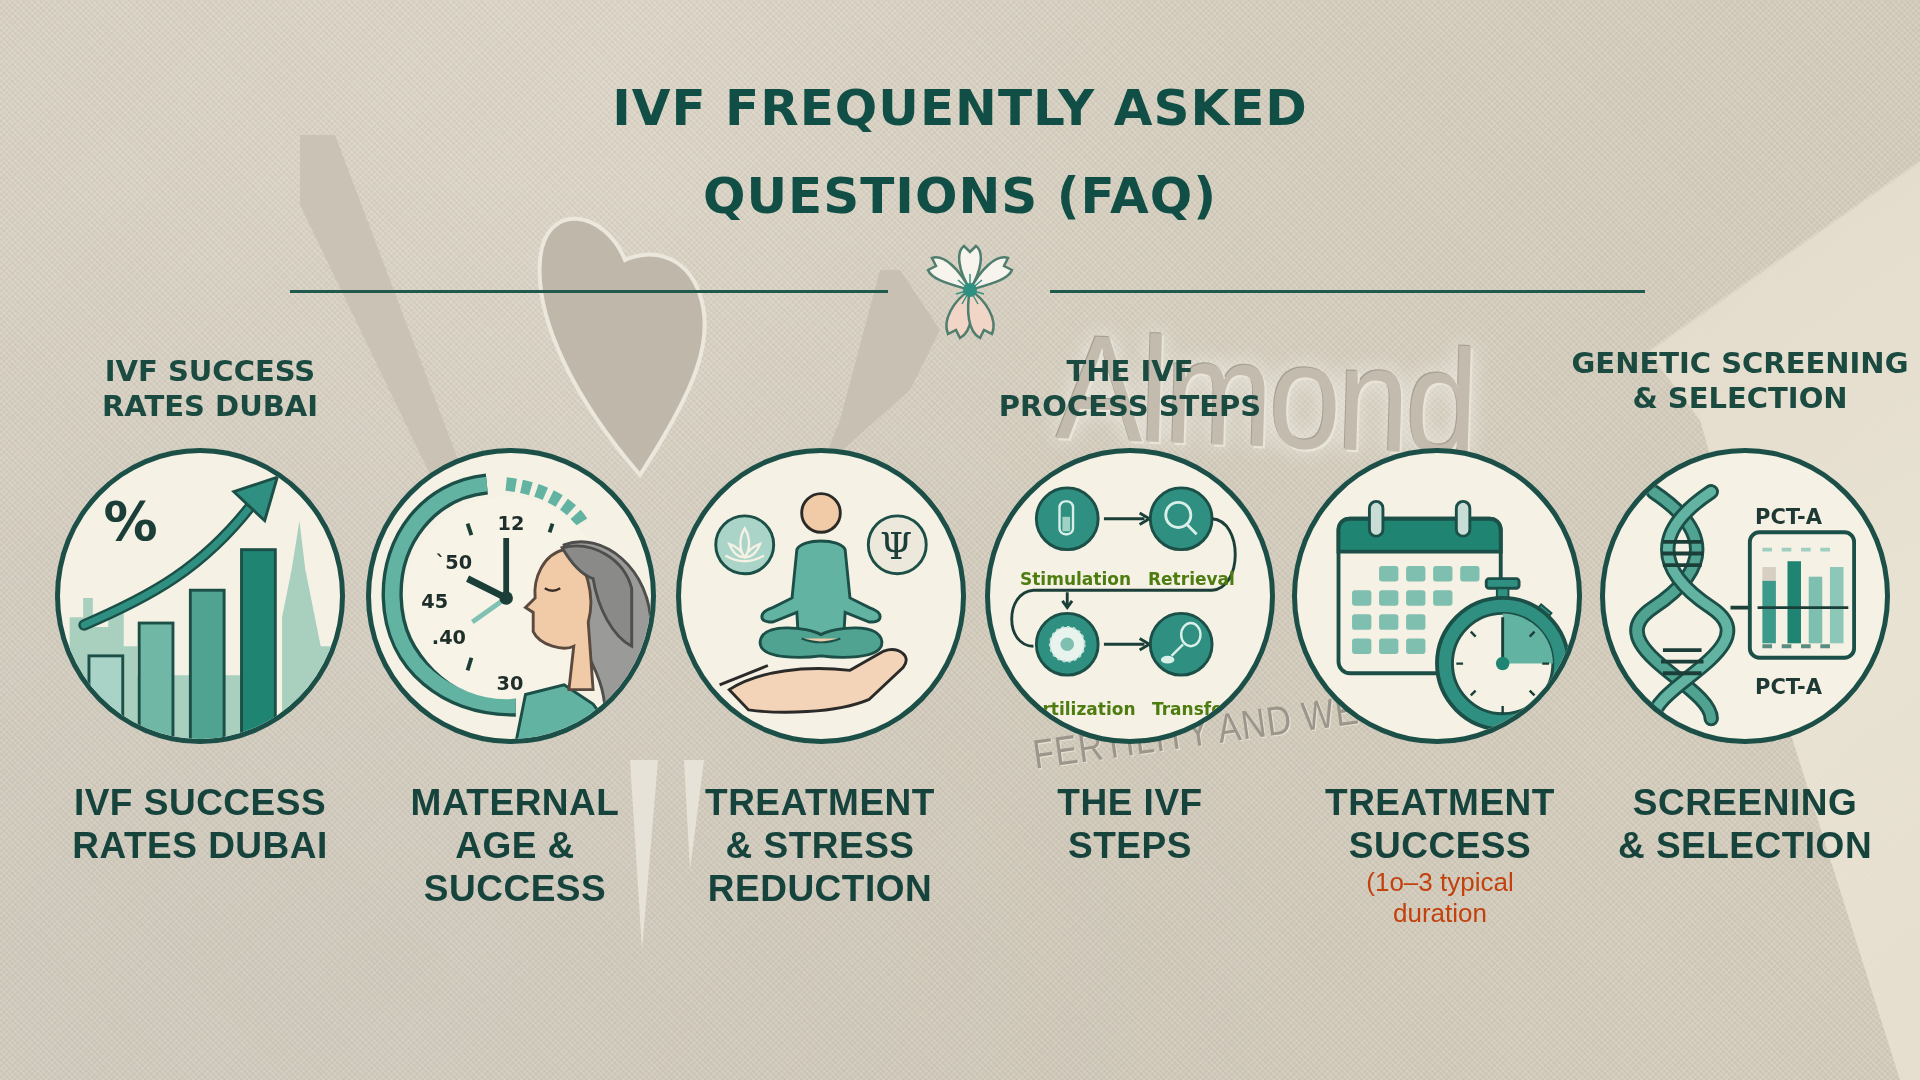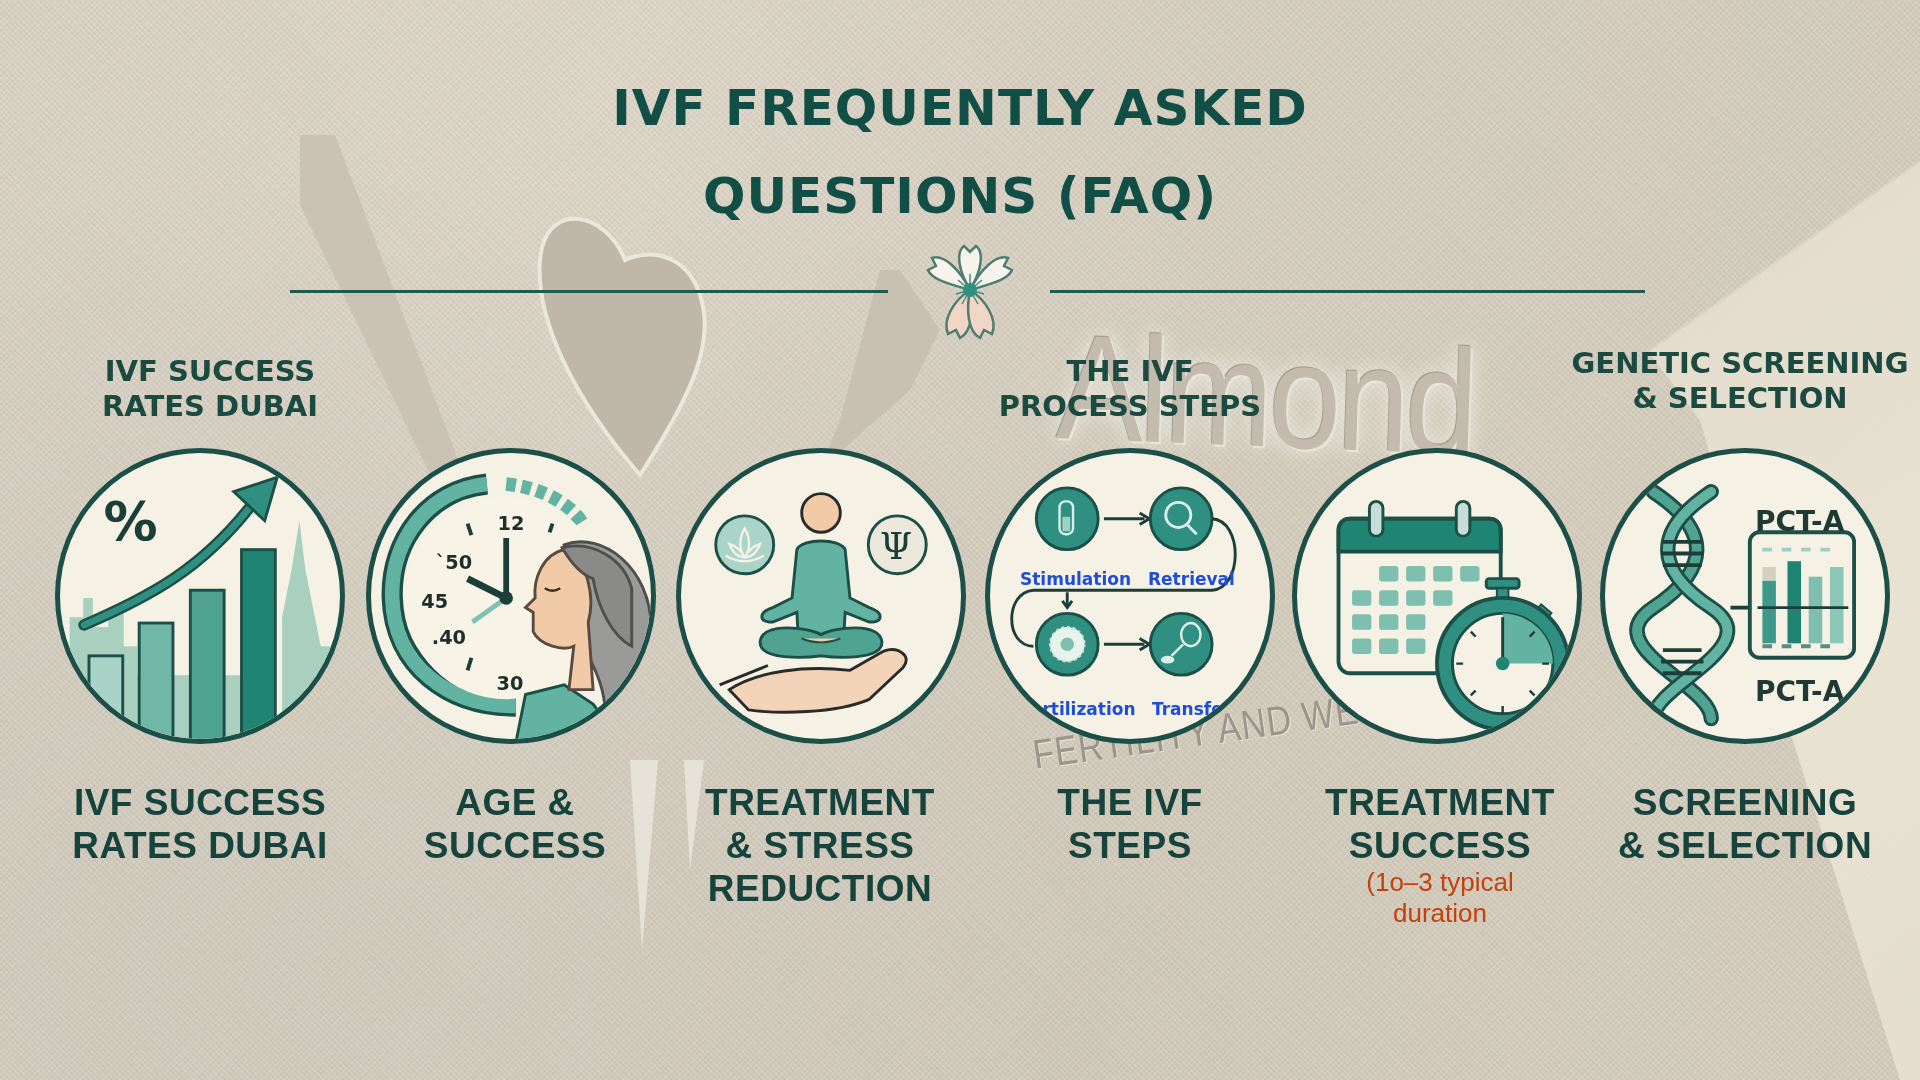--- a/index.html
+++ b/index.html
@@ -105,25 +105,25 @@
       font-family: "Liberation Sans", sans-serif; font-weight: bold;
       font-size: 37px; line-height: 43px; letter-spacing: 0.5px;
       transform: scaleX(1.0);
     }
     .bottom-sub {
       display: block; font-weight: normal; font-size: 26px; line-height: 31px;
       color: #c2410c; letter-spacing: 0;
     }
     .step-label {
       position: absolute; font-family: "DejaVu Sans", sans-serif; font-weight: bold;
-      font-size: 17px; color: #1d4ed8;
+      font-size: 17px; color: #4d7c0f;
     }
     .pct-label {
       position: absolute; font-family: "DejaVu Sans", sans-serif; font-weight: bold;
-      font-size: 28px; color: #1f3a34;
+      font-size: 21px; color: #1f3a34;
     }
   </style>
 </head>
 <body>
 
 <div class="texture"></div>
 <div class="light-panel"></div>
 <div class="wall-shadow"></div>
 
 <div class="logo-v-left"></div>
@@ -346,20 +346,21 @@
   </svg>
   <span class="pct-label" style="left:150px; top:52px;">PCT-A</span>
   <span class="pct-label" style="left:150px; top:222px;">PCT-A</span>
 </div>
 
 <div class="bottom-label" style="left:50px; top:781px; width:300px;">
   <div>IVF SUCCESS</div>
   <div>RATES DUBAI</div>
 </div>
 <div class="bottom-label" style="left:360px; top:781px; width:310px;">
+  <div>MATERNAL</div>
   <div>AGE &amp; SUCCESS</div>
 </div>
 <div class="bottom-label" style="left:670px; top:781px; width:300px;">
   <div>TREATMENT</div>
   <div>&amp; STRESS</div>
   <div>REDUCTION</div>
 </div>
 <div class="bottom-label" style="left:985px; top:781px; width:290px;">
   <div>THE IVF</div>
   <div>STEPS</div>

